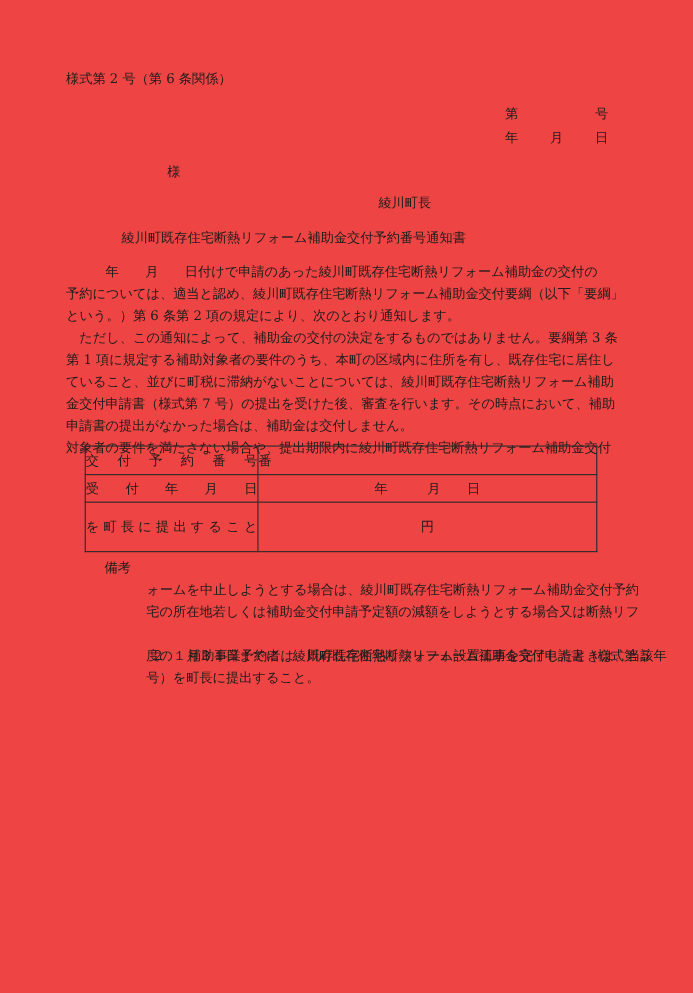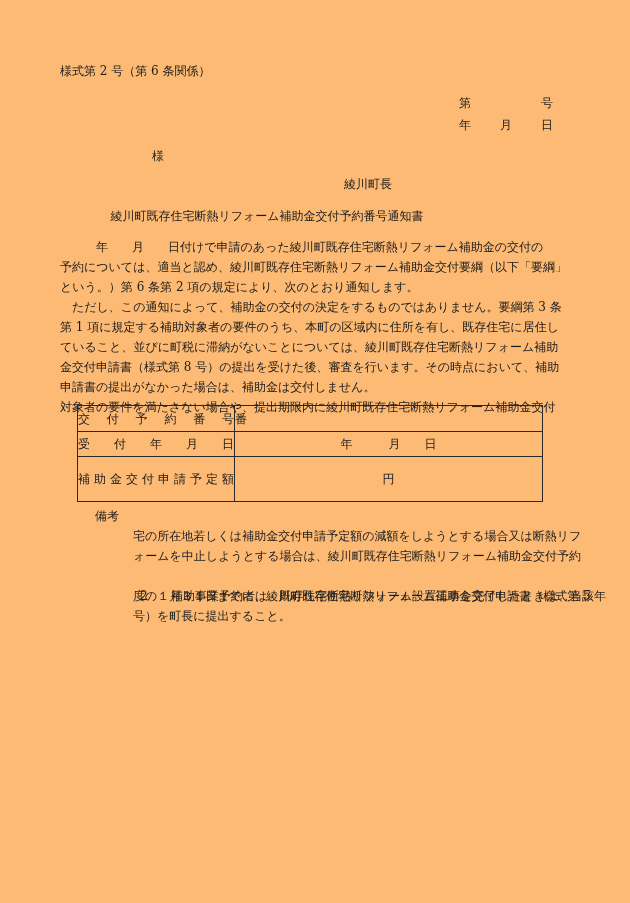--- a/index.html
+++ b/index.html
@@ -5,21 +5,21 @@
   html, body { margin: 0; padding: 0; }
   body {
     font-family: "DejaVu Serif", "Liberation Serif", serif;
     background: #e8e8e8;
   }
   .page {
     position: relative;
     width: 630px;
     height: 903px;
     margin: 0 auto;
-    background: #fdba74;
+    background: #ef4444;
     color: #1c1c1c;
     font-size: 12px;
     line-height: 20px;
     overflow: hidden;
   }
   .abs { position: absolute; }
   .pre { white-space: pre; }
 
   .form-label { left: 60px; top: 61px; }
 
@@ -93,47 +93,47 @@
 
   <div class="abs doc-title">綾川町既存住宅断熱リフォーム補助金交付予約番号通知書</div>
 
   <div class="abs body-block">
     <div class="body-line">　　　年　　月　　日付けで申請のあった綾川町既存住宅断熱リフォーム補助金の交付の</div>
     <div class="body-line">予約については、適当と認め、綾川町既存住宅断熱リフォーム補助金交付要綱（以下「要綱」</div>
     <div class="body-line">という。）第 6 条第 2 項の規定により、次のとおり通知します。</div>
     <div class="body-line">　ただし、この通知によって、補助金の交付の決定をするものではありません。要綱第 3 条</div>
     <div class="body-line">第 1 項に規定する補助対象者の要件のうち、本町の区域内に住所を有し、既存住宅に居住し</div>
     <div class="body-line">ていること、並びに町税に滞納がないことについては、綾川町既存住宅断熱リフォーム補助</div>
-    <div class="body-line">金交付申請書（様式第 8 号）の提出を受けた後、審査を行います。その時点において、補助</div>
+    <div class="body-line">金交付申請書（様式第 7 号）の提出を受けた後、審査を行います。その時点において、補助</div>
     <div class="body-line">申請書の提出がなかった場合は、補助金は交付しません。</div>
     <div class="body-line">対象者の要件を満たさない場合や、提出期限内に綾川町既存住宅断熱リフォーム補助金交付</div>
   </div>
 
   <table class="info">
     <tbody>
       <tr class="r1">
         <td class="lbl">交付予約番号</td>
         <td class="v-num">番</td>
       </tr>
       <tr class="r2">
         <td class="lbl">受付年月日</td>
         <td class="v-center">年　　　月　　日</td>
       </tr>
       <tr class="r3">
-        <td class="lbl">補助金交付申請予定額</td>
+        <td class="lbl">を町長に提出すること</td>
         <td class="v-center">円</td>
       </tr>
     </tbody>
   </table>
 
   <div class="abs notes">
     <div class="notes-heading">備考</div>
 
+    <div class="note-line cont">ォームを中止しようとする場合は、綾川町既存住宅断熱リフォーム補助金交付予約</div>
     <div class="note-line cont">宅の所在地若しくは補助金交付申請予定額の減額をしようとする場合又は断熱リフ</div>
-    <div class="note-line cont">ォームを中止しようとする場合は、綾川町既存住宅断熱リフォーム補助金交付予約</div>
 
     <div class="note-line first">
       <span class="note-num">2</span><span>補助事業予約者は、既存住宅断熱リフォーム設置工事を完了したときは、当該年</span>
     </div>
     <div class="note-line cont">度の１月３１日までに、綾川町既存住宅断熱リフォーム補助金交付申請書（様式第 5</div>
     <div class="note-line cont">号）を町長に提出すること。</div>
   </div>
 
 </div>
 

